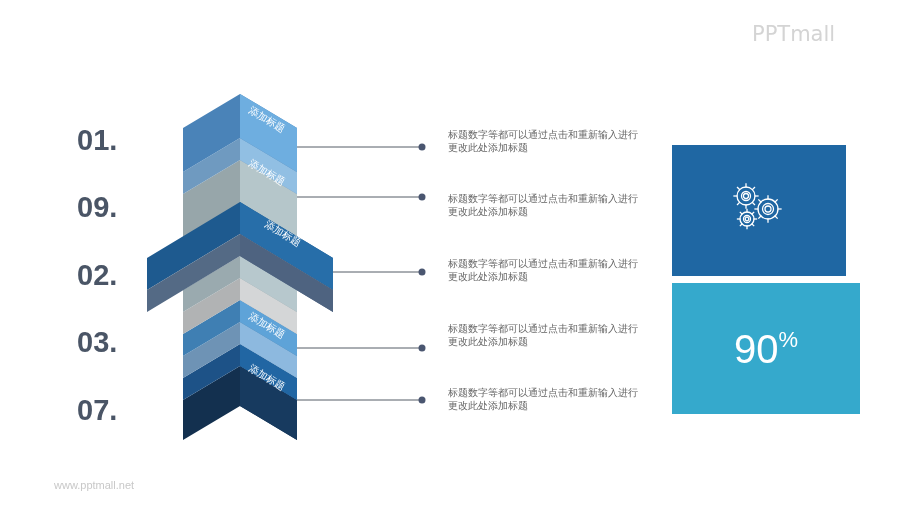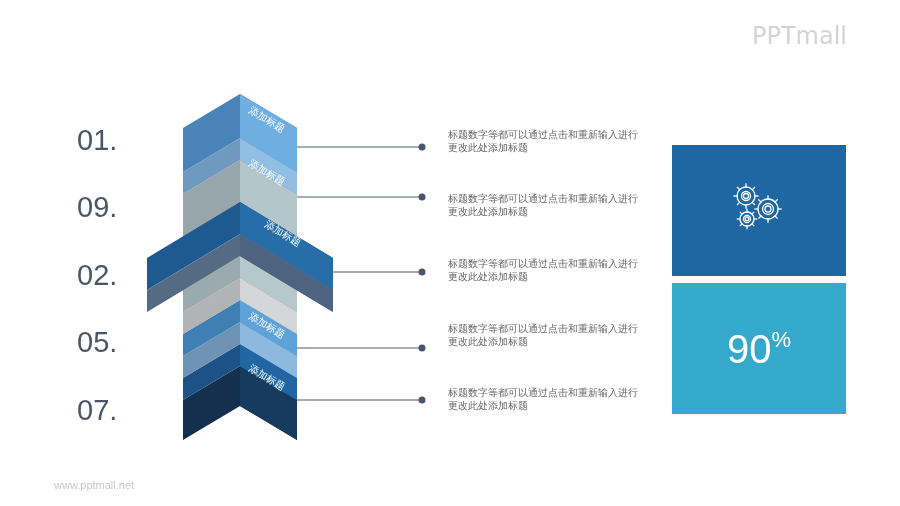--- a/index.html
+++ b/index.html
@@ -1,36 +1,36 @@
 <!DOCTYPE html>
 <html><head>
   <meta charset="utf-8">
   <style>
     html, body { margin: 0; padding: 0; }
     body { width: 900px; height: 506px; background: #ffffff; position: relative; overflow: hidden; font-family: "Liberation Sans", sans-serif; }
-    .logo { position: absolute; left: 752px; top: 22px; font-size: 24px; color: #d4d4d4; font-family: "DejaVu Sans", sans-serif; letter-spacing: 0px; font-weight: normal; }
+    .logo { position: absolute; left: 752px; top: 22px; font-size: 21px; color: #d4d4d4; font-family: "DejaVu Sans", sans-serif; letter-spacing: 0px; font-weight: normal; }
     .footer-url { position: absolute; left: 54px; top: 479px; font-size: 11px; color: #c8c8c8; text-align: center; }
-    .num { position: absolute; left: 77px; font-size: 29px; color: #4a5566; font-family: "Liberation Sans", sans-serif; }
+    .num { position: absolute; left: 77px; font-size: 29px; color: #4a5566; font-family: "Liberation Sans", sans-serif; font-weight: bold; }
     .arrow-svg { position: absolute; left: 0; top: 0; }
     .desc { position: absolute; left: 448px; font-size: 10px; line-height: 13px; color: #666666; width: 190px; font-family: "DejaVu Sans", sans-serif; }
     .gear-box { position: absolute; left: 672px; top: 145px; width: 174px; height: 131px; background: #1f67a3; }
     .gear-box svg { position: absolute; left: 58px; top: 36px; }
-    .pct-box { position: absolute; left: 672px; top: 283px; width: 174px; height: 131px; background: #35a9cc; }
+    .pct-box { position: absolute; left: 672px; top: 283px; width: 188px; height: 131px; background: #35a9cc; }
     .pct-val { position: absolute; left: 0; top: 44px; width: 100%; text-align: center; color: #ffffff; font-size: 40px; font-family: "Liberation Sans", sans-serif; }
     .pct-val sup { font-size: 22px; vertical-align: 16px; }
   </style>
 </head>
 <body>
 
 <div class="logo">PPTmall</div>
 
 <div class="num" style="top:124px">01.</div>
 <div class="num" style="top:191px">09.</div>
 <div class="num" style="top:259px">02.</div>
-<div class="num" style="top:326px">05.</div>
+<div class="num" style="top:326px">03.</div>
 <div class="num" style="top:394px">07.</div>
 
 <svg class="arrow-svg" width="900" height="506">
 
   <g stroke="#555c66" stroke-width="1">
     <line x1="297" y1="147" x2="422" y2="147"></line>
     <line x1="297" y1="197" x2="422" y2="197"></line>
     <line x1="333" y1="272" x2="422" y2="272"></line>
     <line x1="297" y1="348" x2="422" y2="348"></line>
     <line x1="297" y1="400" x2="422" y2="400"></line>

